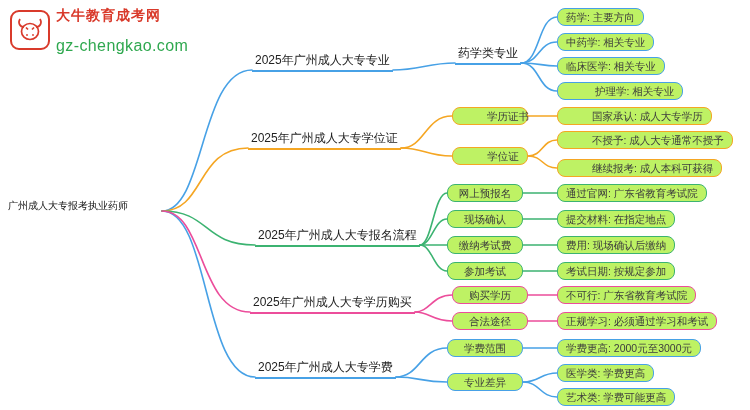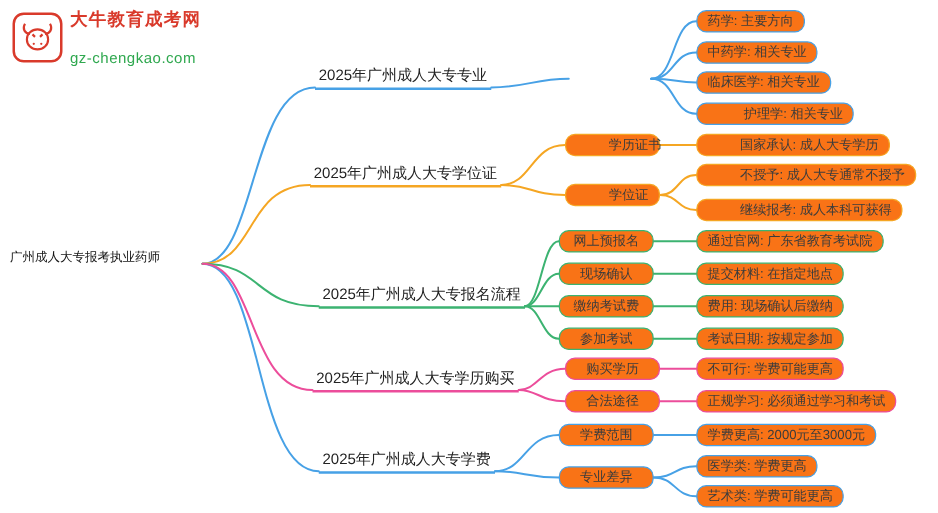--- a/index.html
+++ b/index.html
@@ -5,35 +5,35 @@
   * { margin:0; padding:0; box-sizing:border-box; }
   html,body { background:#ffffff; }
   body { font-family:"Liberation Sans","DejaVu Sans",sans-serif; }
   .stage { position:relative; width:750px; height:410px; background:#fff; overflow:hidden; }
   .wires { position:absolute; left:0; top:0; width:750px; height:410px; }
 
   
   .logo { position:absolute; left:10px; top:7px; display:flex; align-items:center; gap:6px; cursor:pointer; }
   .logo-icon { width:40px; height:40px; border:2px solid #d93a2b; border-radius:9px; display:flex; align-items:center; justify-content:center; background:#fff; }
   .logo-title { font-size:14px; font-weight:bold; color:#d93a2b; letter-spacing:1px; line-height:17px; white-space:nowrap; }
-  .logo-sub { font-size:12px; color:#2fa84f; letter-spacing:.4px; line-height:12px;margin-top:16px; }
+  .logo-sub { font-size:16px; color:#2fa84f; letter-spacing:.4px; line-height:12px;margin-top:16px; }
 
   
   .root { position:absolute; left:8px; top:199px; font-size:10px; color:#151515; white-space:nowrap; cursor:pointer; }
 
   
   .blabel { position:absolute; font-size:12px; line-height:14px; color:#222; white-space:nowrap;
             padding:0 3px 3px 3px; border-bottom:2px solid #999; cursor:pointer; background:transparent; }
   .b-blue   { border-bottom-color:#47a1e6; }
   .b-orange { border-bottom-color:#f5a623; }
   .b-green  { border-bottom-color:#3cb371; }
   .b-pink   { border-bottom-color:#ec4d9b; }
 
   
-  .nbox { position:absolute; font-size:10.5px; line-height:14px; color:#3c3c3c; background:#f97316;
+  .nbox { position:absolute; font-size:10.5px; line-height:14px; color:#3c3c3c; background:#bef264;
           border:1px solid #999; border-radius:8px; padding:1px 8px; white-space:nowrap; cursor:pointer; }
   .nbox.mid { text-align:center; }
   .border-blue   { border-color:#47a1e6; }
   .border-orange { border-color:#f5a623;padding-left:34px; }
   .border-green  { border-color:#3cb371; }
   .border-pink   { border-color:#ec4d9b; }
 </style>
 </head>
 <body>
 
@@ -105,20 +105,21 @@
   </div>
 
   <div class="root">广州成人大专报考执业药师</div>
 
   <div class="blabel b-blue" style="left:252px;top:53px;">2025年广州成人大专专业</div>
   <div class="blabel b-orange" style="left:248px;top:131px;">2025年广州成人大专学位证</div>
   <div class="blabel b-green" style="left:255px;top:228px;">2025年广州成人大专报名流程</div>
   <div class="blabel b-pink" style="left:250px;top:295px;text-align:right;">2025年广州成人大专学历购买</div>
   <div class="blabel b-blue" style="left:255px;top:360px;">2025年广州成人大专学费</div>
 
+  <div class="blabel b-blue" style="left:455px;top:46px;">药学类专业</div>
 
   <div class="nbox mid border-orange" style="left:452px;top:107px;width:76px;">学历证书</div>
   <div class="nbox mid border-orange" style="left:452px;top:147px;width:76px;">学位证</div>
   <div class="nbox mid border-green" style="left:447px;top:184px;width:76px;">网上预报名</div>
   <div class="nbox mid border-green" style="left:447px;top:210px;width:76px;">现场确认</div>
   <div class="nbox mid border-green" style="left:447px;top:236px;width:76px;">缴纳考试费</div>
   <div class="nbox mid border-green" style="left:447px;top:262px;width:76px;">参加考试</div>
   <div class="nbox mid border-pink" style="left:452px;top:286px;width:76px;">购买学历</div>
   <div class="nbox mid border-pink" style="left:452px;top:312px;width:76px;">合法途径</div>
   <div class="nbox mid border-blue" style="left:447px;top:339px;width:76px;">学费范围</div>
@@ -131,20 +132,20 @@
 
   <div class="nbox border-orange" style="left:557px;top:107px;">国家承认: 成人大专学历</div>
   <div class="nbox border-orange" style="left:557px;top:131px;">不授予: 成人大专通常不授予</div>
   <div class="nbox border-orange" style="left:557px;top:159px;">继续报考: 成人本科可获得</div>
 
   <div class="nbox border-green" style="left:557px;top:184px;">通过官网: 广东省教育考试院</div>
   <div class="nbox border-green" style="left:557px;top:210px;">提交材料: 在指定地点</div>
   <div class="nbox border-green" style="left:557px;top:236px;">费用: 现场确认后缴纳</div>
   <div class="nbox border-green" style="left:557px;top:262px;">考试日期: 按规定参加</div>
 
-  <div class="nbox border-pink" style="left:557px;top:286px;">不可行: 学费可能更高</div>
+  <div class="nbox border-pink" style="left:557px;top:286px;">不可行: 广东省教育考试院</div>
   <div class="nbox border-pink" style="left:557px;top:312px;">正规学习: 必须通过学习和考试</div>
 
   <div class="nbox border-blue" style="left:557px;top:339px;">学费更高: 2000元至3000元</div>
   <div class="nbox border-blue" style="left:557px;top:364px;">医学类: 学费更高</div>
   <div class="nbox border-blue" style="left:557px;top:388px;">艺术类: 学费可能更高</div>
 
 </div>
 
 </body></html>

